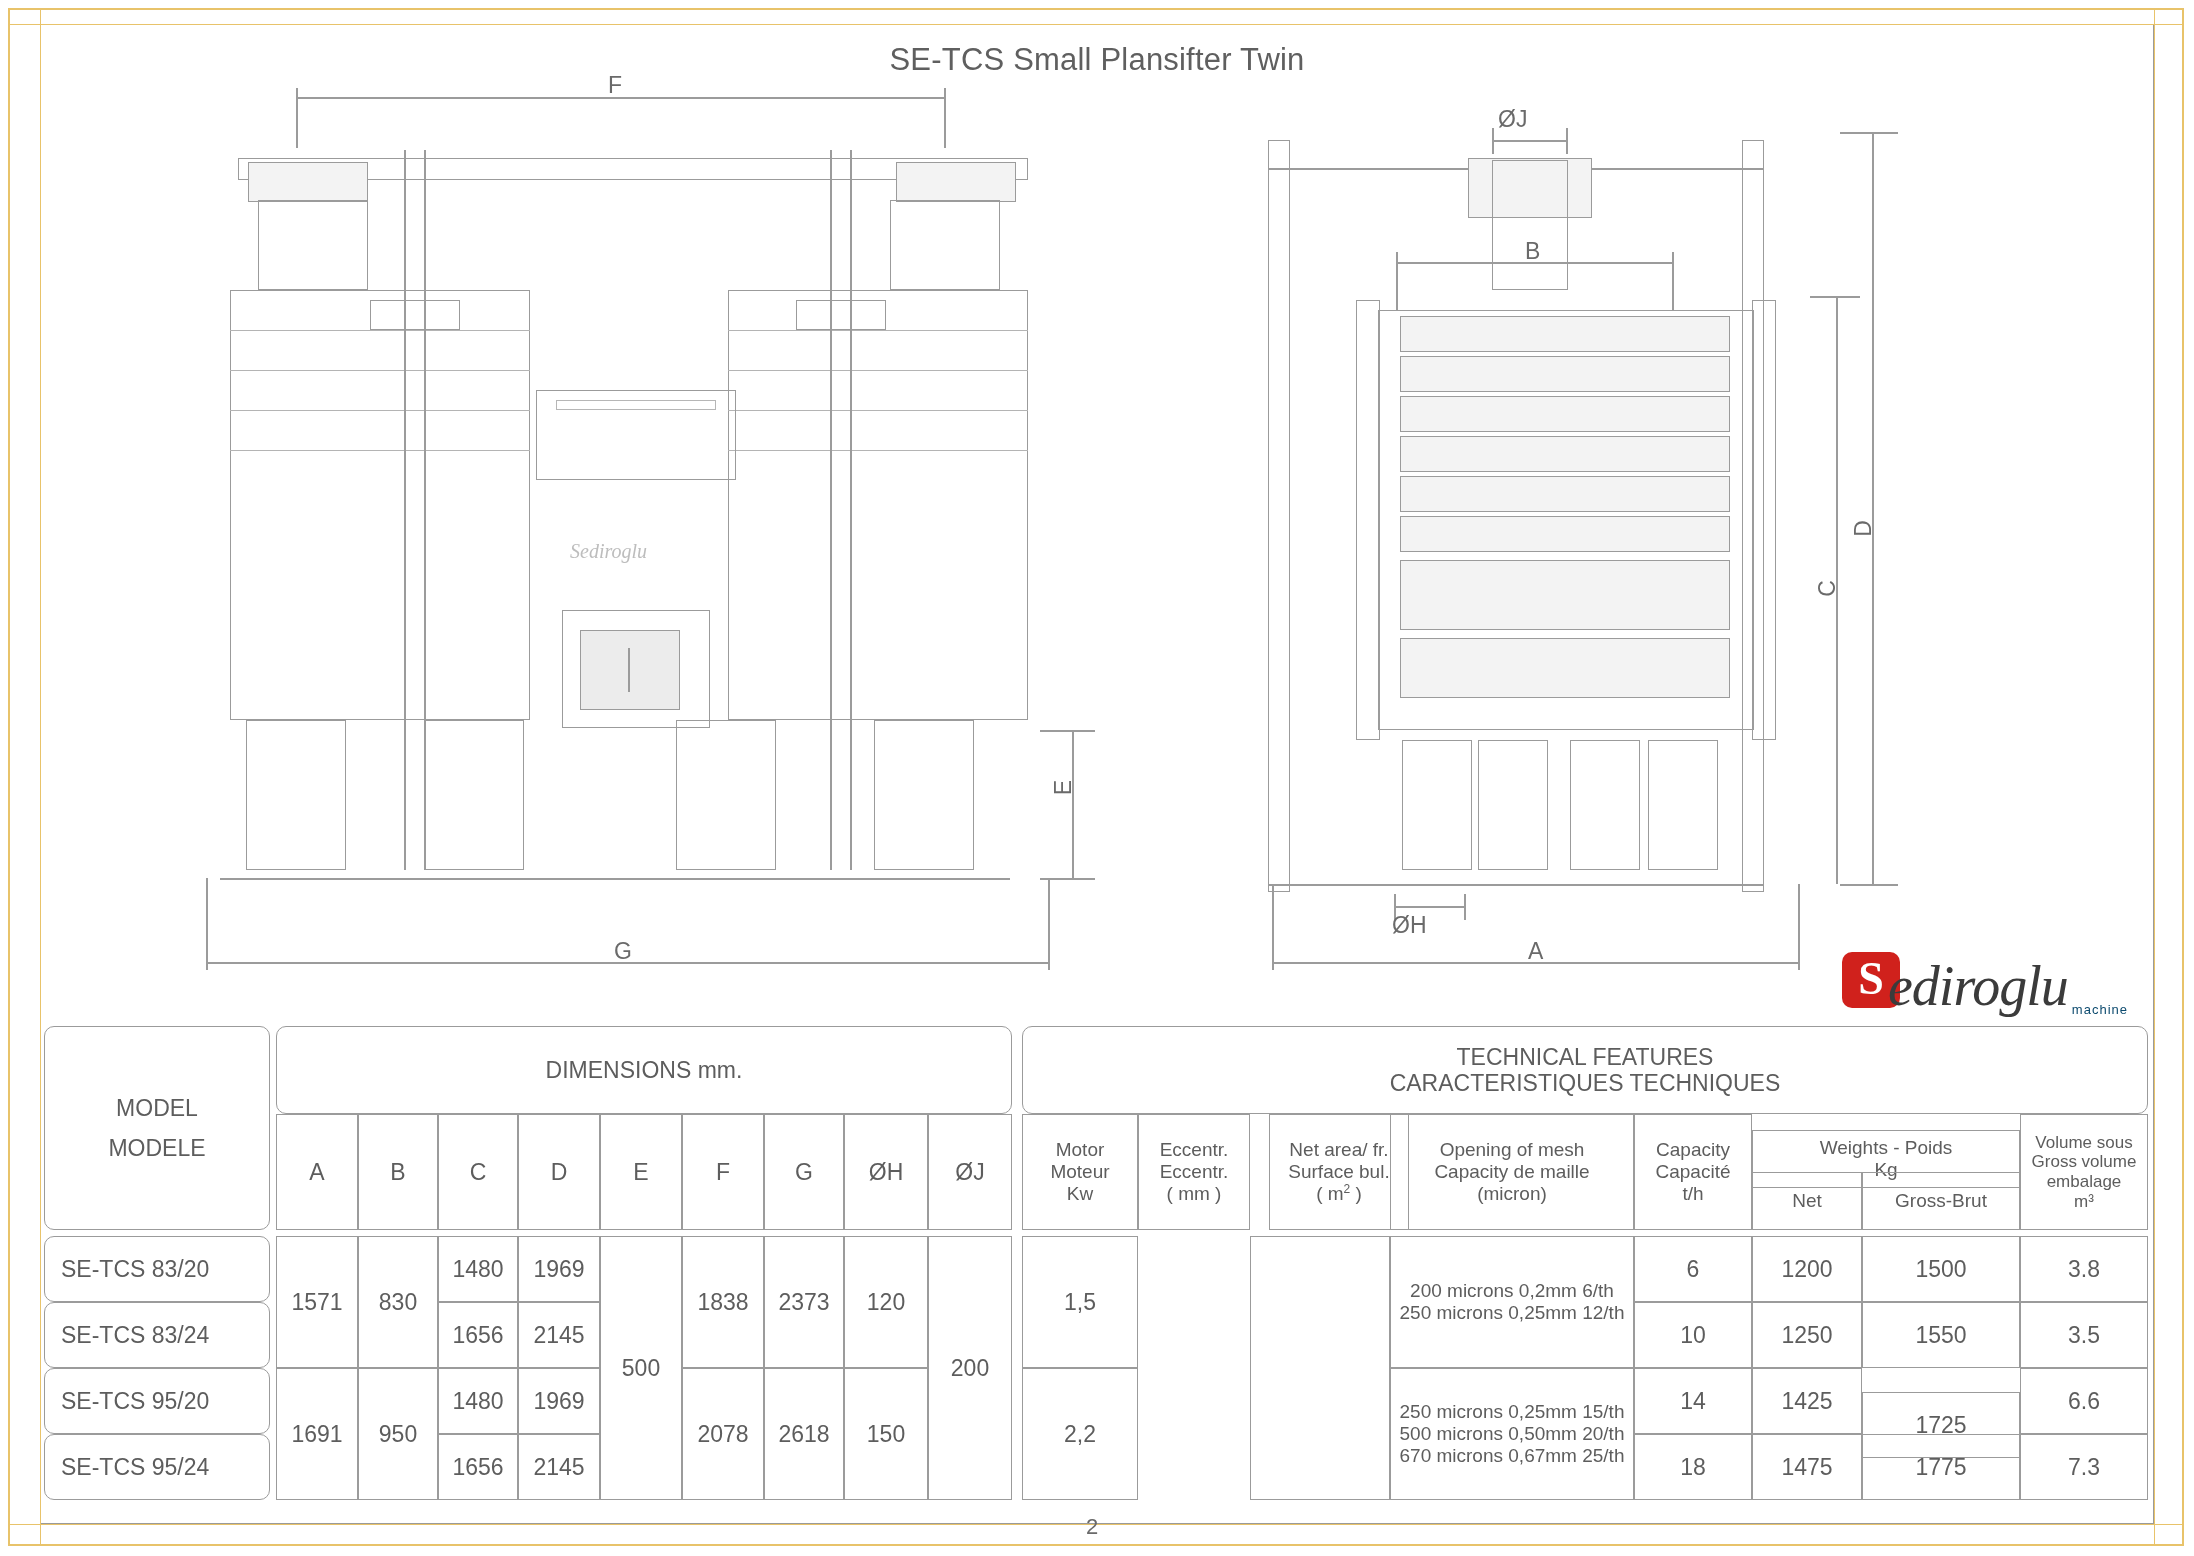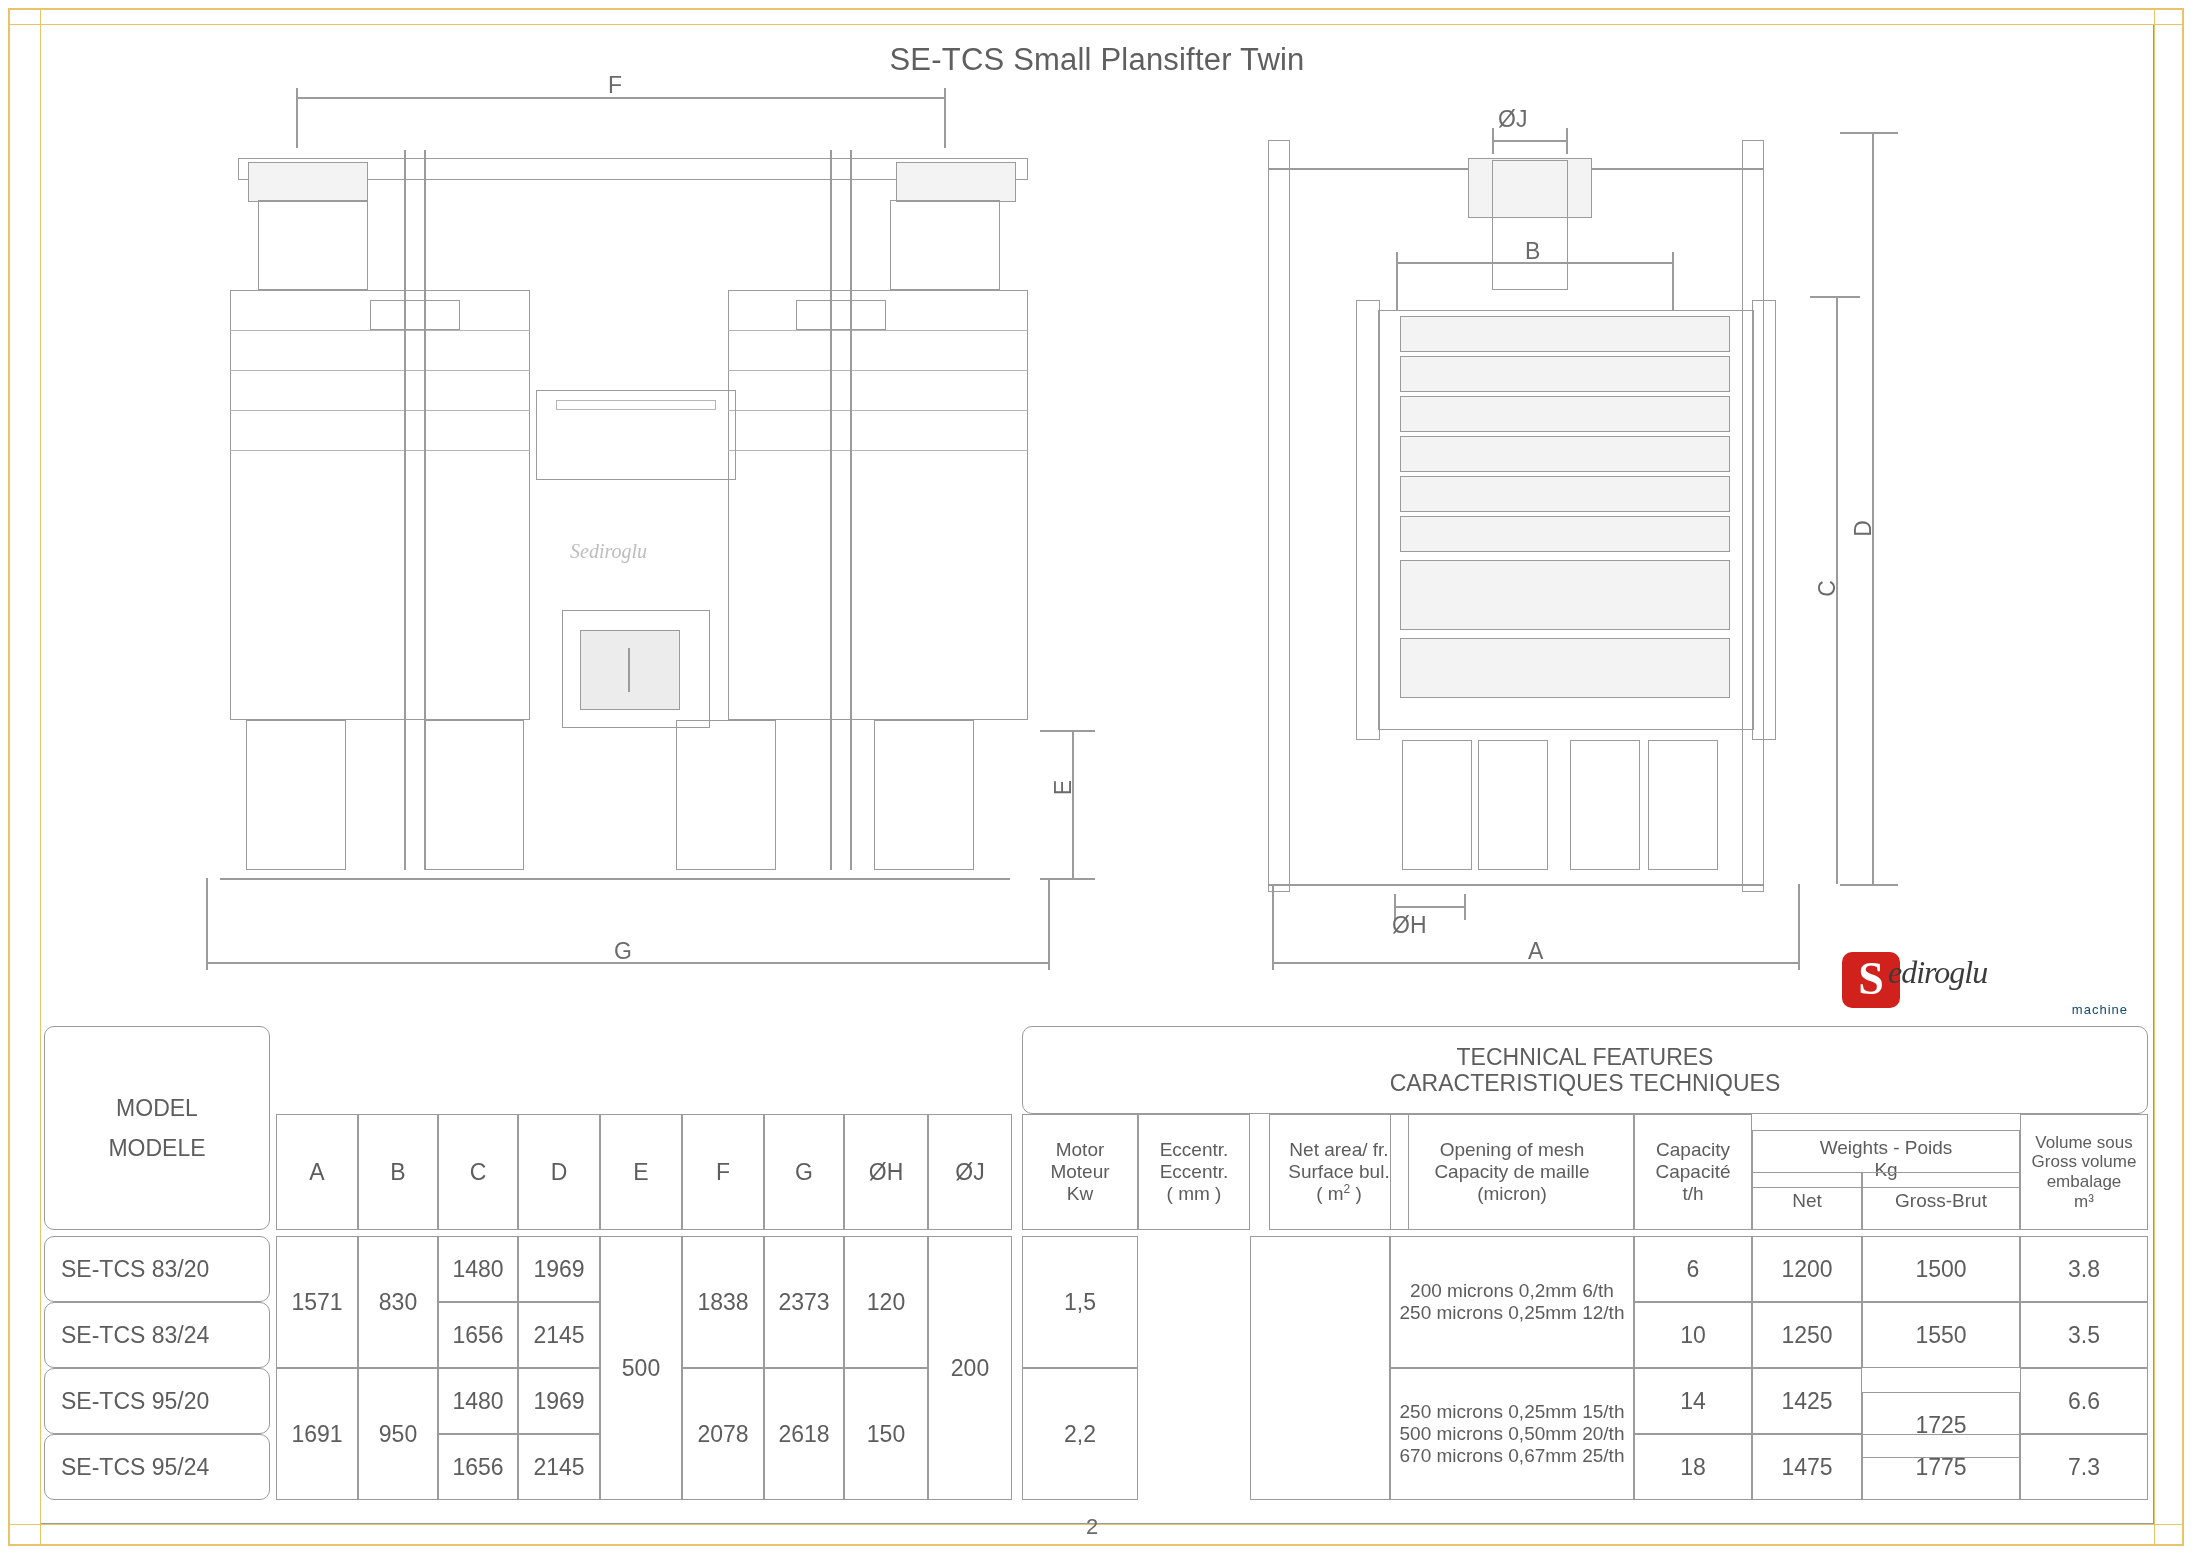--- a/index.html
+++ b/index.html
@@ -23,21 +23,21 @@
   .box{position:absolute;border:1.5px solid #9b9b9b;box-sizing:border-box;}
   .box.thin{border:1px solid #b6b6b6;}
   .box.fill{background:#f3f3f3;}
   .box.fill2{background:#ececec;}
 
   .wmark{position:absolute;font-family:"Liberation Serif",serif;font-style:italic;font-size:20px;color:#bdbdbd;}
 
   
   .logo{position:absolute;right:62px;top:948px;width:290px;height:70px;}
   .logo-s{position:absolute;left:0;top:4px;width:58px;height:56px;background:#d0211c;border-radius:10px;color:#fff;font-size:46px;font-weight:bold;font-family:"Liberation Serif",serif;text-align:center;line-height:54px;}
-  .logo-txt{position:absolute;left:46px;top:6px;font-size:32px;color:#3b3b3b;font-family:"Liberation Serif",serif;font-style:italic;letter-spacing:-1px;}
+  .logo-txt{position:absolute;left:46px;top:6px;font-size:56px;color:#3b3b3b;font-family:"Liberation Serif",serif;font-style:italic;letter-spacing:-1px;}
   .logo-sub{position:absolute;right:4px;top:54px;font-size:13px;color:#0c4a6e;letter-spacing:1px;}
 
   
   .tbl{position:absolute;left:44px;top:1026px;width:2104px;height:480px;}
   .cell{position:absolute;box-sizing:border-box;border:1.5px solid #9b9b9b;display:flex;align-items:center;justify-content:center;text-align:center;font-size:23px;color:#5d5d5d;line-height:1.15;}
   .cell.r{border-radius:10px;}
   .cell.small{font-size:19px;}
   .cell.tiny{font-size:17px;}
   .cell.left{justify-content:flex-start;padding-left:16px;}
   .cell.col{flex-direction:column;}
@@ -183,20 +183,21 @@
   </div>
 
   <div class="tbl">
 
     <div class="cell r col" style="left:0;top:0;width:226px;height:204px;">
       <div>MODEL</div>
       <div style="height:14px"></div>
       <div>MODELE</div>
     </div>
 
+    <div class="cell r" style="left:232px;top:0;width:736px;height:88px;">DIMENSIONS mm.</div>
 
     <div class="cell r col" style="left:978px;top:0;width:1126px;height:88px;">
       <div>TECHNICAL FEATURES</div>
       <div>CARACTERISTIQUES TECHNIQUES</div>
     </div>
 
     <div class="cell" style="left:232px;top:88px;width:82px;height:116px;">A</div>
     <div class="cell" style="left:314px;top:88px;width:80px;height:116px;">B</div>
     <div class="cell" style="left:394px;top:88px;width:80px;height:116px;">C</div>
     <div class="cell" style="left:474px;top:88px;width:82px;height:116px;">D</div>

